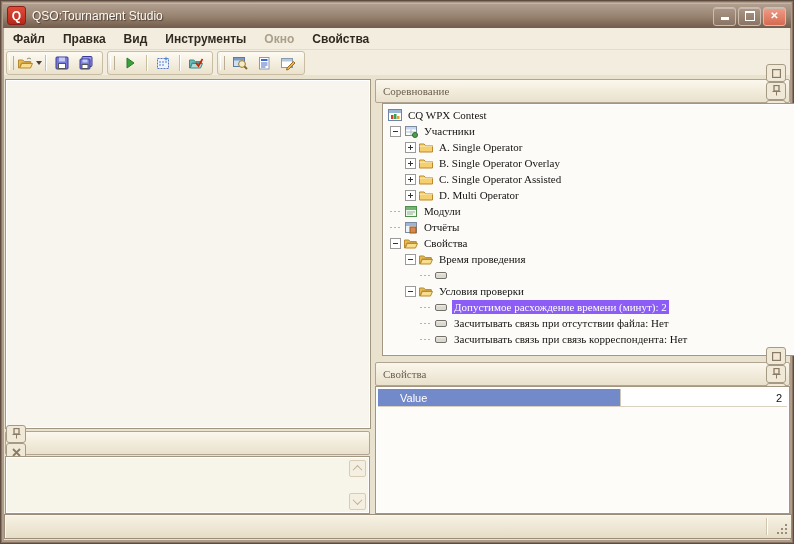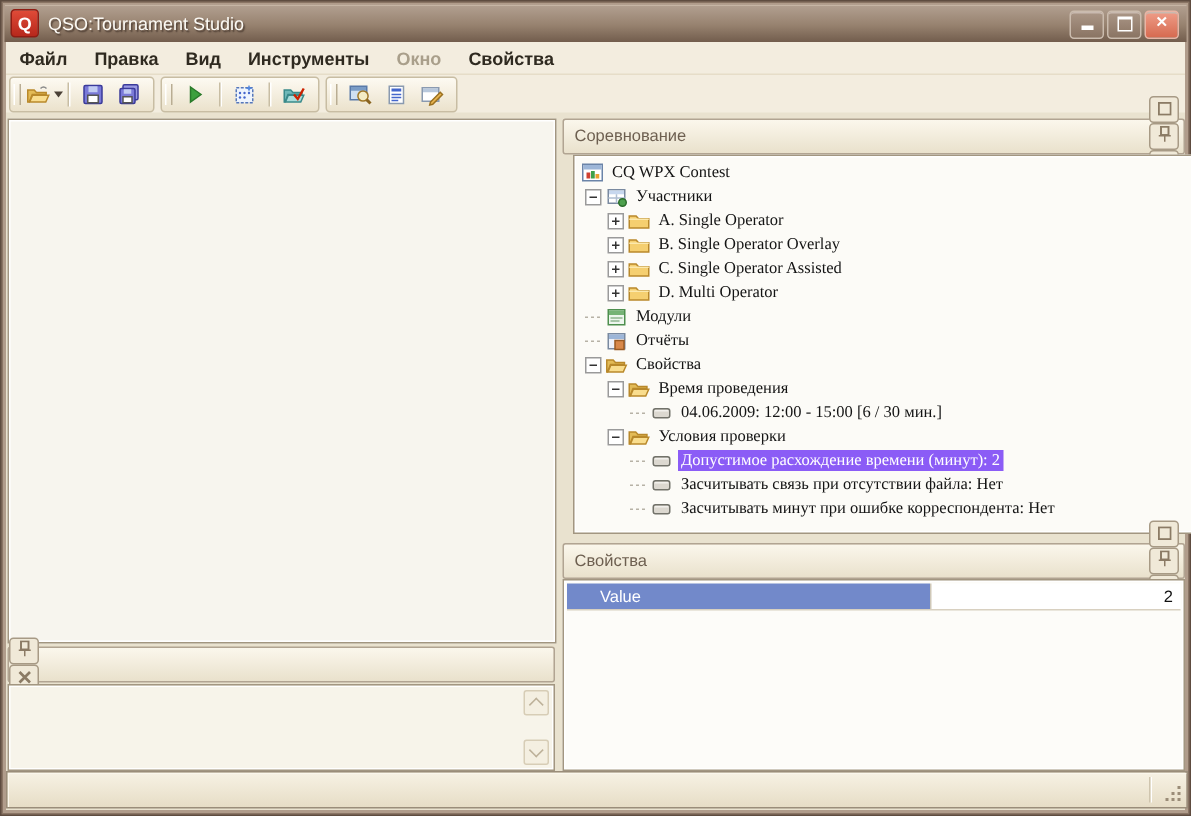--- a/index.html
+++ b/index.html
@@ -32,21 +32,21 @@
     background:linear-gradient(#fdfaf2,#ebe2cc);display:flex;align-items:center;padding:0 4px 0 1px;}
   .tb-grip{width:3px;height:14px;border-left:1px solid #fff;border-right:1px solid #b9ad93;margin:0 3px 0 1px;}
   .tb-sep{width:1px;height:16px;background:#c8bda3;box-shadow:1px 0 0 #fff;margin:0 4px;}
   .tb-btn{width:24px;height:20px;display:flex;align-items:center;justify-content:center;}
   .tb-btn svg{display:block;}
   .tb-caret{width:0;height:0;border-left:3px solid transparent;border-right:3px solid transparent;
     border-top:4px solid #4a4036;margin-left:2px;}
   
   .panel-header{position:absolute;height:22px;border:1px solid #b1a492;border-radius:2px;
     background:linear-gradient(#fbf7ec,#e9e1cc);display:flex;align-items:center;}
-  .panel-title{font-size:11px;color:#6d5f50;padding-left:7px;flex:1;}
+  .panel-title{font-size:11px;color:#6d5f50;padding-left:7px;flex:1;font-family:Liberation Serif, serif;}
   .hdr-btn{width:18px;height:16px;margin-right:3px;border:1px solid #a79a85;border-radius:3px;
     background:#f0e9d8;display:flex;align-items:center;justify-content:center;color:#8b7b65;}
   .panel-body{position:absolute;border:1px solid #a29681;box-shadow:inset 0 0 0 1px #fff;}
   
   .left-panel{left:5px;top:79px;width:364px;height:348px;background:#f7f5ee;}
   .msg-header{left:5px;top:431px;width:363px;}
   .msg-body{left:5px;top:456px;width:363px;height:56px;background:#f7f4ea;}
   .sb-btn{position:absolute;right:3px;width:15px;height:15px;border:1px solid #d7cdb6;border-radius:2px;
     background:#f4efe1;display:flex;align-items:center;justify-content:center;}
   .sb-btn.up{top:3px;} .sb-btn.down{bottom:3px;}
@@ -372,21 +372,20 @@
         </div>
         <div class="tree-row">
           <span class="t-spacer" style="width: 36px;"></span>
           <span class="t-slot">
             <span class="stub"></span>
           </span>
           <span class="t-icon"><svg width="16" height="16">
               <rect x="2.5" y="5.5" width="11" height="6" rx="1.5" fill="#dcd8d0" stroke="#72726a"></rect>
               <path d="M3.5 6.8 h9" stroke="#f2f0ec"></path>
             </svg></span>
-          <span class="t-label">04.06.2009: 12:00 - 15:00 [6 / 30 мин.]</span>
         </div>
         <div class="tree-row">
           <span class="t-spacer" style="width: 21px;"></span>
           <span class="t-slot">
             <span class="exp">
               <span class="h"></span>
             </span>
           </span>
           <span class="t-icon"><svg width="16" height="16">
               <path d="M1.5 5 h4.3 l1.5 1.6 h6 V8 H4 L2 13 H1.5 Z" fill="#e3bb57" stroke="#b9892b"></path>
@@ -418,21 +417,21 @@
         </div>
         <div class="tree-row">
           <span class="t-spacer" style="width: 36px;"></span>
           <span class="t-slot">
             <span class="stub"></span>
           </span>
           <span class="t-icon"><svg width="16" height="16">
               <rect x="2.5" y="5.5" width="11" height="6" rx="1.5" fill="#dcd8d0" stroke="#72726a"></rect>
               <path d="M3.5 6.8 h9" stroke="#f2f0ec"></path>
             </svg></span>
-          <span class="t-label">Засчитывать минут при ошибке корреспондента: Нет</span>
+          <span class="t-label">Засчитывать связь при связь корреспондента: Нет</span>
         </div>
       </div>
   </div>
 
   <div class="panel-header prop-header">
     <div class="panel-title">Свойства</div>
     <span id="prop-btns">
         <span class="hdr-btn">
           <span><svg width="9" height="9">
               <rect x="0.5" y="0.5" width="8" height="8" fill="none" stroke="#8b7b65" stroke-width="1.4"></rect>

